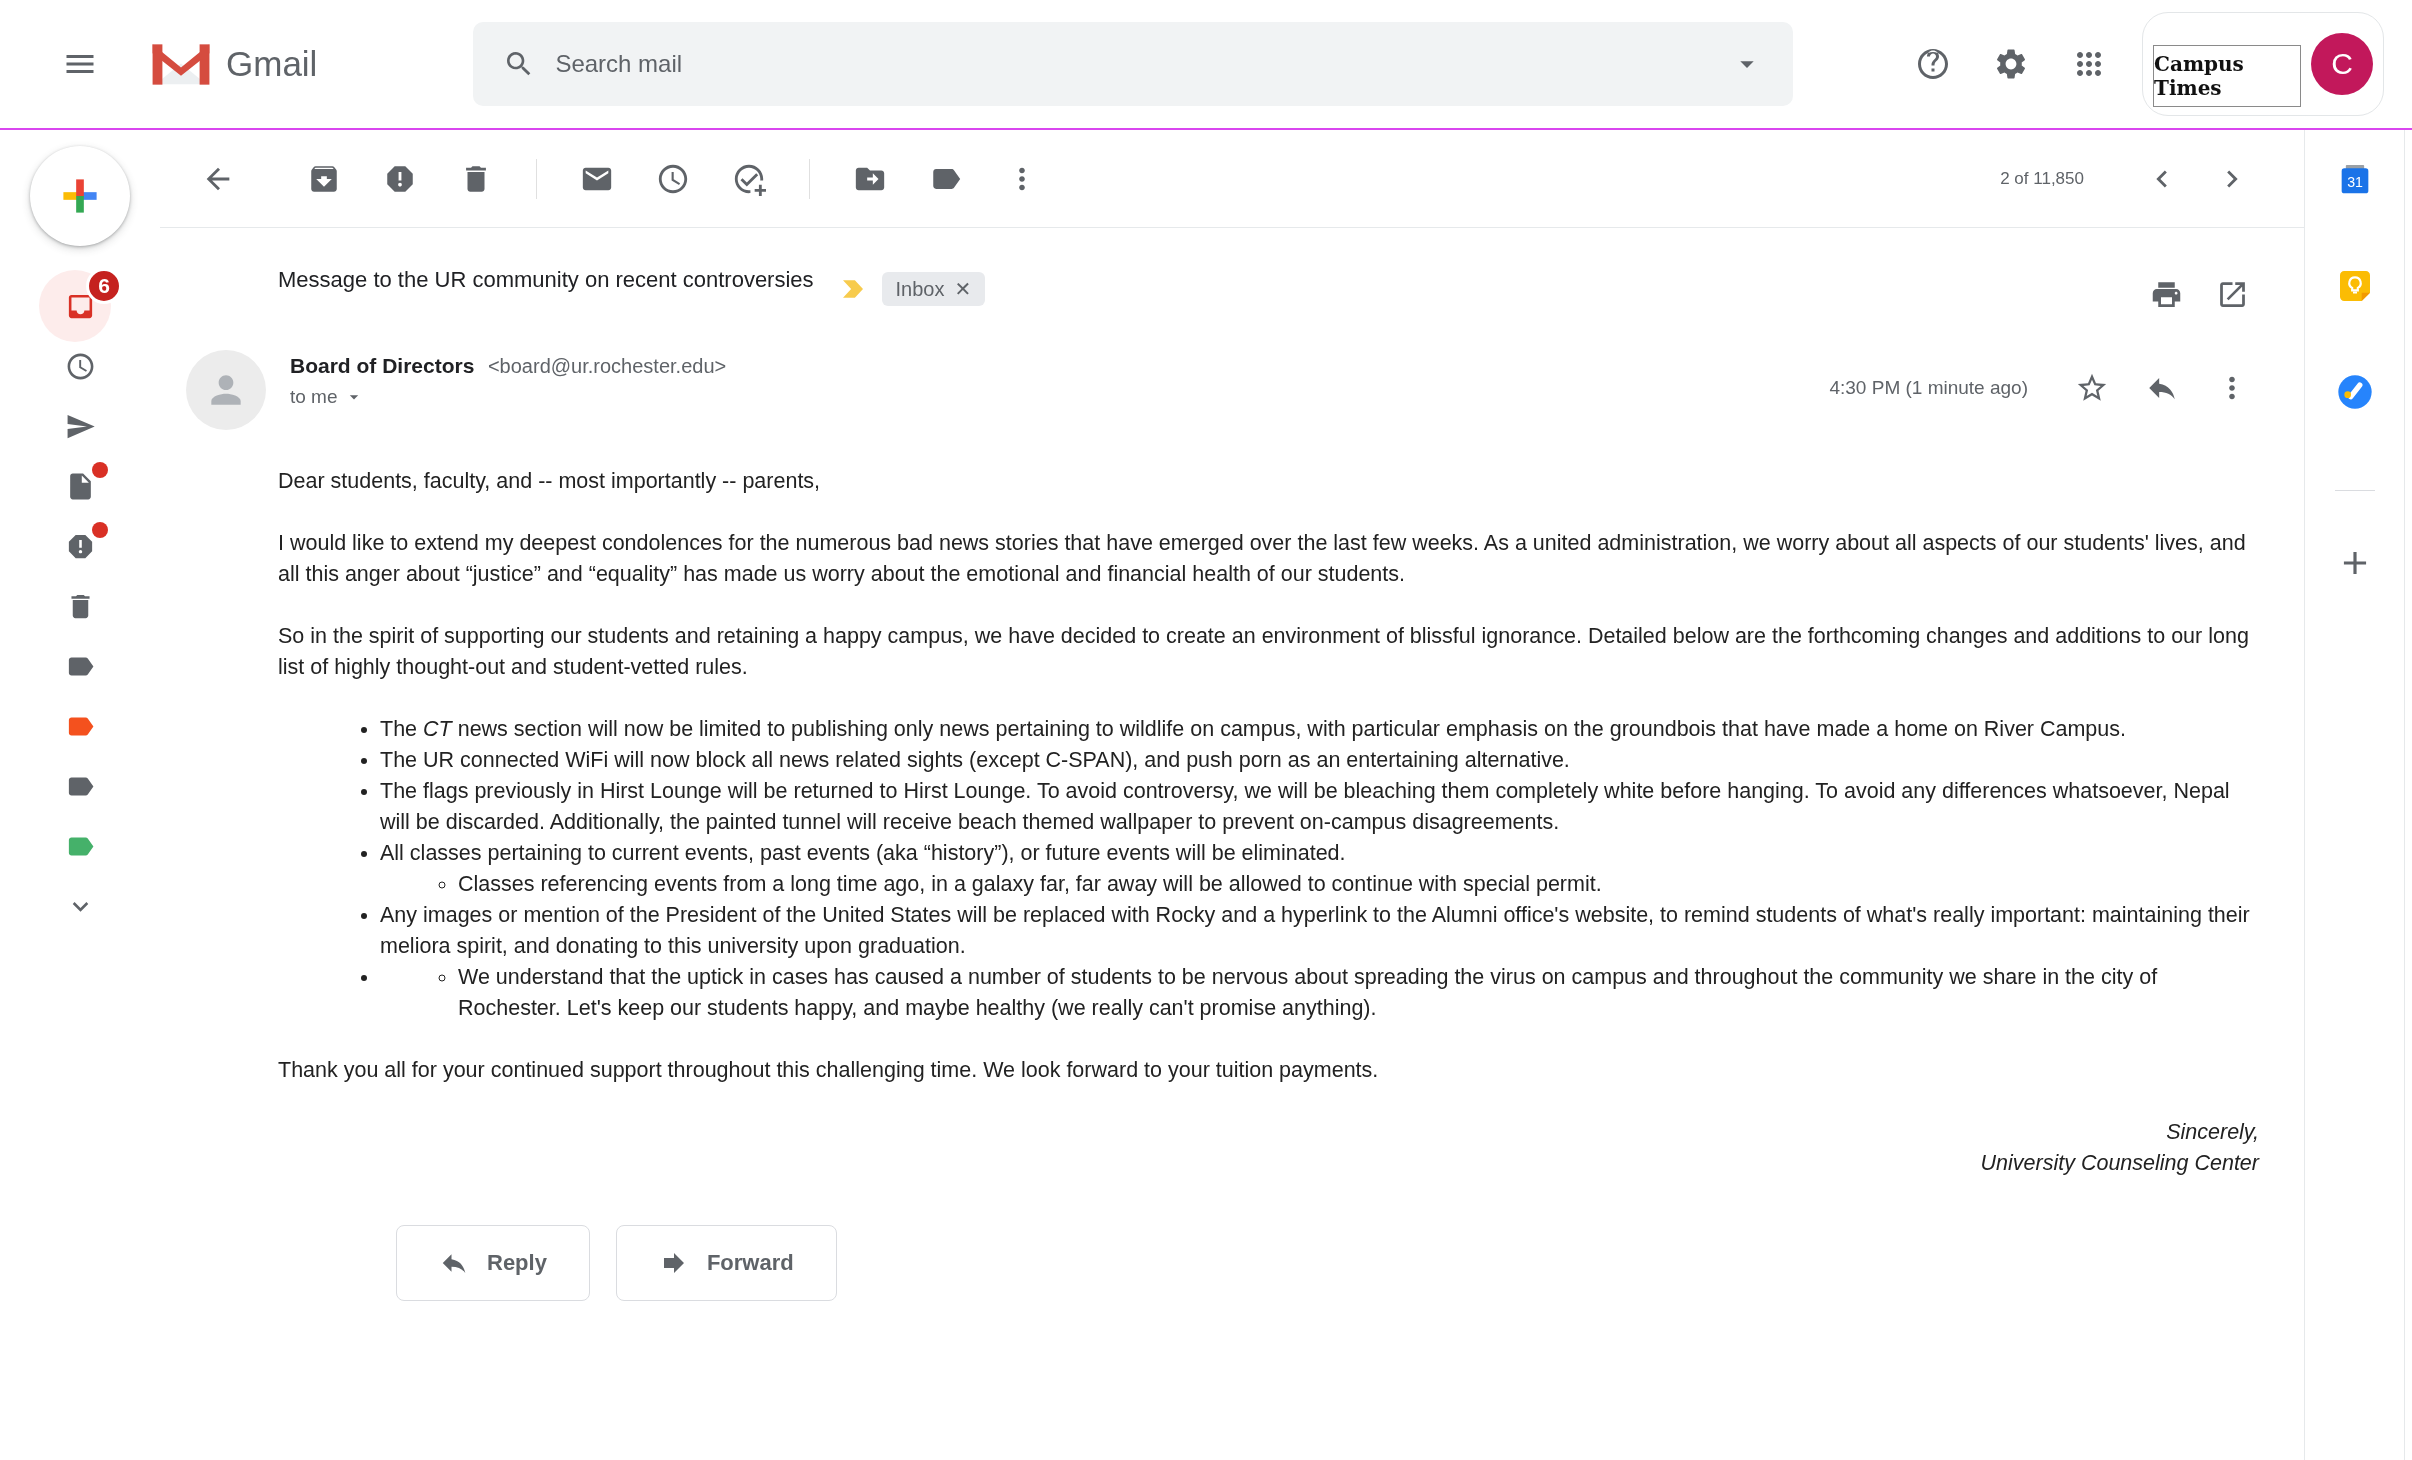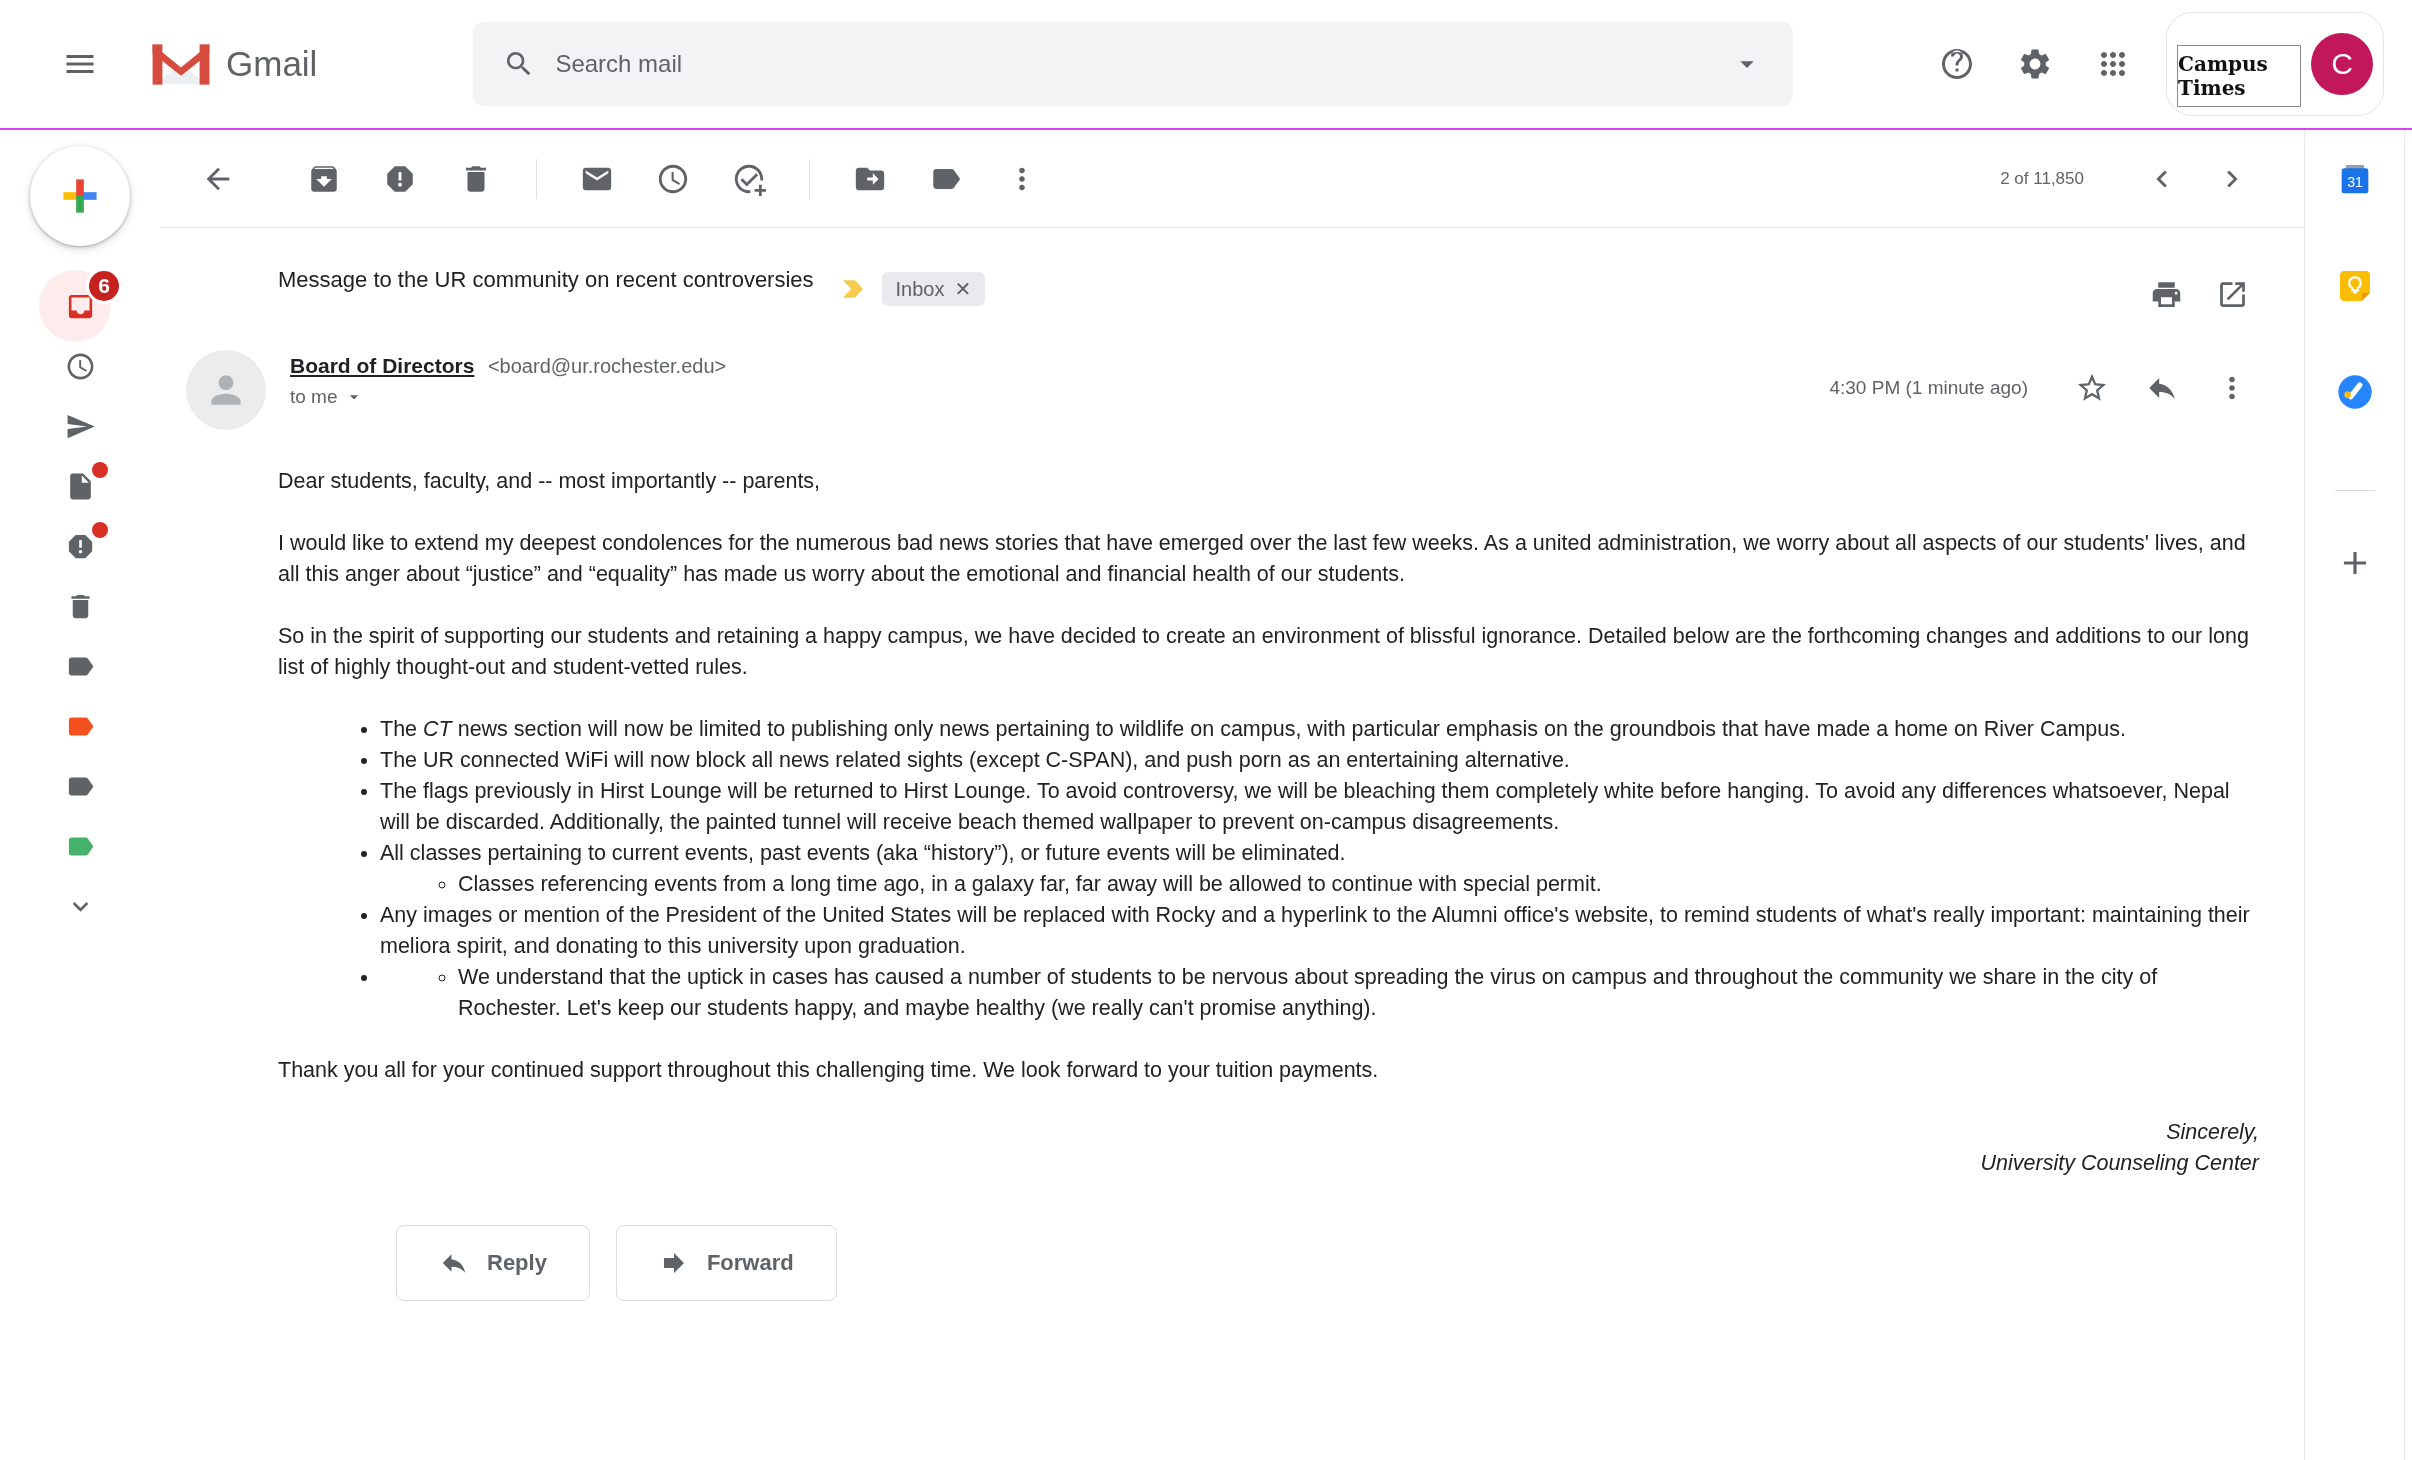--- a/index.html
+++ b/index.html
@@ -25,21 +25,21 @@
   .searchbar .ibtn { width:72px; height:72px; border-radius:50%; }
   .searchbar svg { width:32px; height:32px; fill:#5f6368; }
   .search-input { flex:1; border:none; background:transparent; outline:none;
                   font-size:24px; color:#202124; font-family:"Liberation Sans",sans-serif; }
   .search-input::placeholder { color:#5f6368; }
   .top-actions { margin-left:auto; display:flex; align-items:center; }
   .top-actions .ibtn { width:62px; height:62px; border-radius:50%; margin-left:16px; }
   .top-actions svg { width:36px; height:36px; fill:#5f6368; }
   .profile-pill { margin-left:22px; display:flex; align-items:center; gap:10px;
                   border:1px solid #e3e6e8; border-radius:26px; padding:8px 10px; background:#fff; }
-  .org-logo { border:1px solid #8a8a8a; width:124px; height:62px; display:grid; place-items:center;
+  .org-logo { border:1px solid #8a8a8a; width:148px; height:62px; display:grid; place-items:center;
               font-family:"DejaVu Serif", serif; font-weight:bold; font-size:20px; color:#111;margin-top:24px; }
   .avatar-c { width:62px; height:62px; border-radius:50%; background:#c2185b; color:#fff;
               display:grid; place-items:center; font-size:30px; }
 
   
   .main { display:flex; height:1330px; }
 
   
   .rail-left { width:160px; flex:none; display:flex; flex-direction:column; align-items:center; }
   .compose-btn { width:100px; height:100px; border-radius:50%; background:#fff; border:none; cursor:pointer;
@@ -79,21 +79,21 @@
   .subject-actions { margin-left:auto; display:flex; gap:10px; }
   .subject-actions .ibtn { width:56px; height:56px; border-radius:50%; }
   .subject-actions svg { width:33px; height:33px; fill:#5f6368; }
 
   .msg-header { display:flex; align-items:flex-start; padding:28px 44px 0 26px; }
   .sender-avatar { width:80px; height:80px; border-radius:50%; background:#ececec;
                    display:grid; place-items:center; flex:none; }
   .sender-avatar svg { width:44px; height:44px; fill:#aeb2b7; }
   .sender-block { margin-left:24px; padding-top:4px; }
   .sender-line { font-size:20px; }
-  .sender-name { font-weight:bold; color:#202124; font-size:21px;text-decoration:underline; }
+  .sender-name { font-weight:bold; color:#202124; font-size:21px; }
   .sender-email { color:#5f6368; margin-left:8px; }
   .to-line { margin-top:8px; color:#5f6368; font-size:19px; display:flex; align-items:center; gap:6px; cursor:pointer;
              background:transparent; border:none; }
   .to-line svg { width:20px; height:20px; fill:#5f6368; }
   .msg-meta { margin-left:auto; display:flex; align-items:center; padding-top:10px; }
   .msg-time { font-size:19px; color:#5f6368; margin-right:22px; }
   .msg-meta .ibtn { width:56px; height:56px; border-radius:50%; margin-left:14px; }
   .msg-meta svg { width:34px; height:34px; fill:#5f6368; }
 
   .msg-body { padding:36px 45px 0 118px; font-size:21.5px; line-height:31px; color:#222; }

